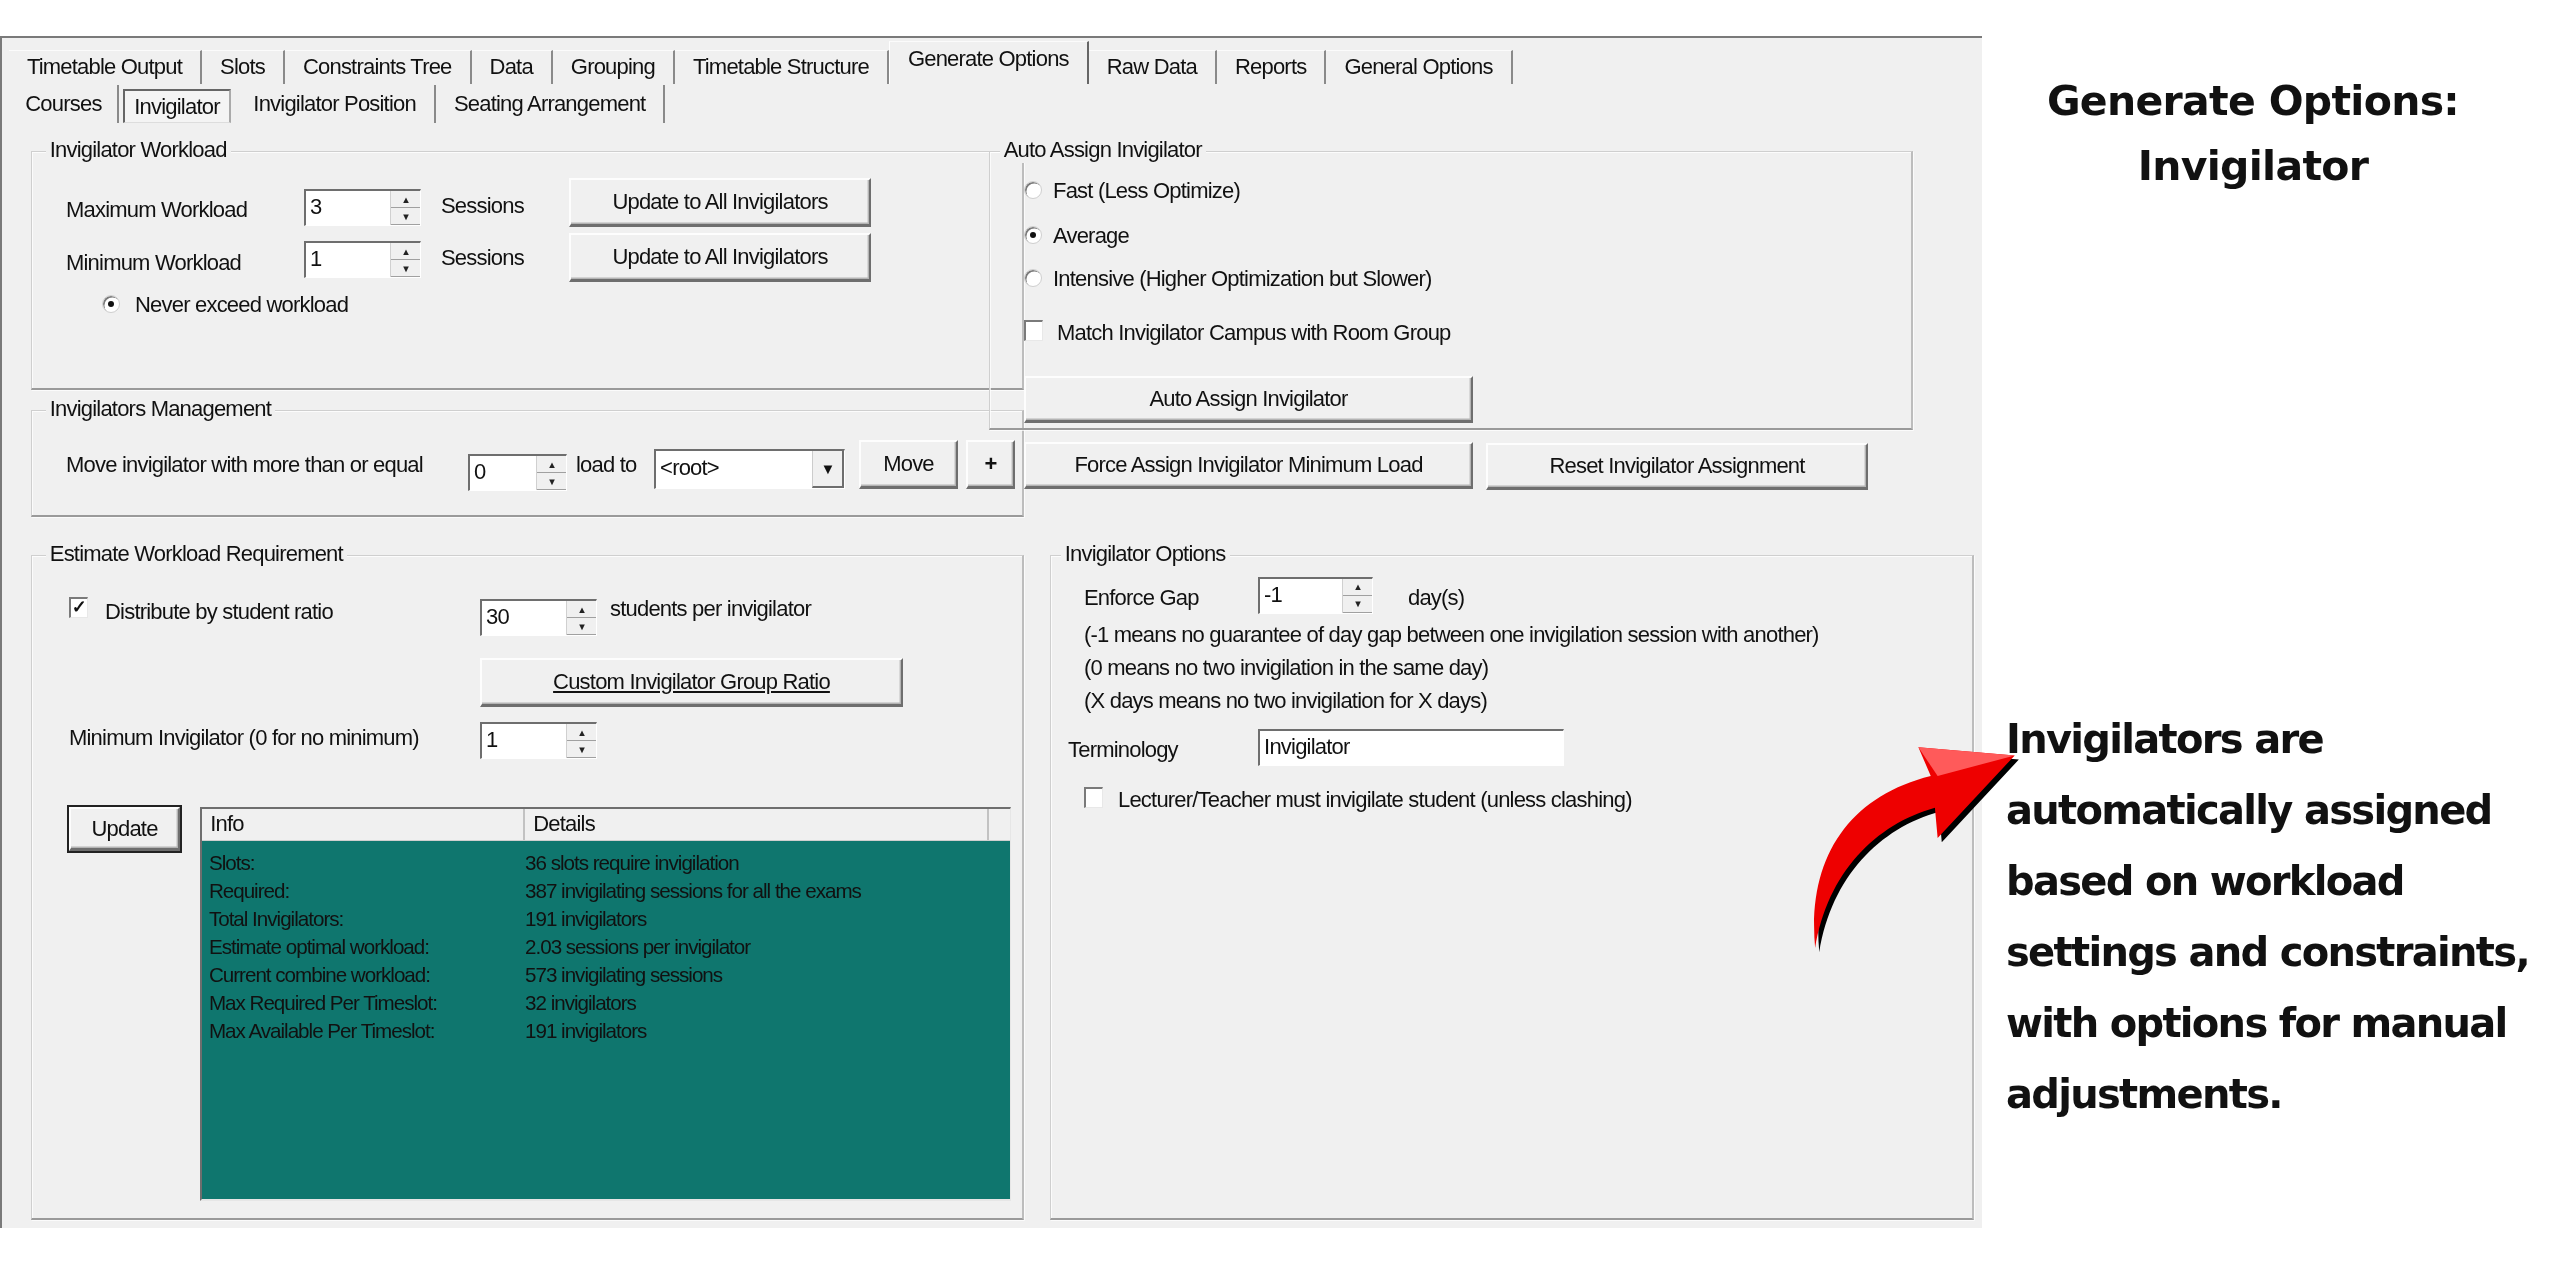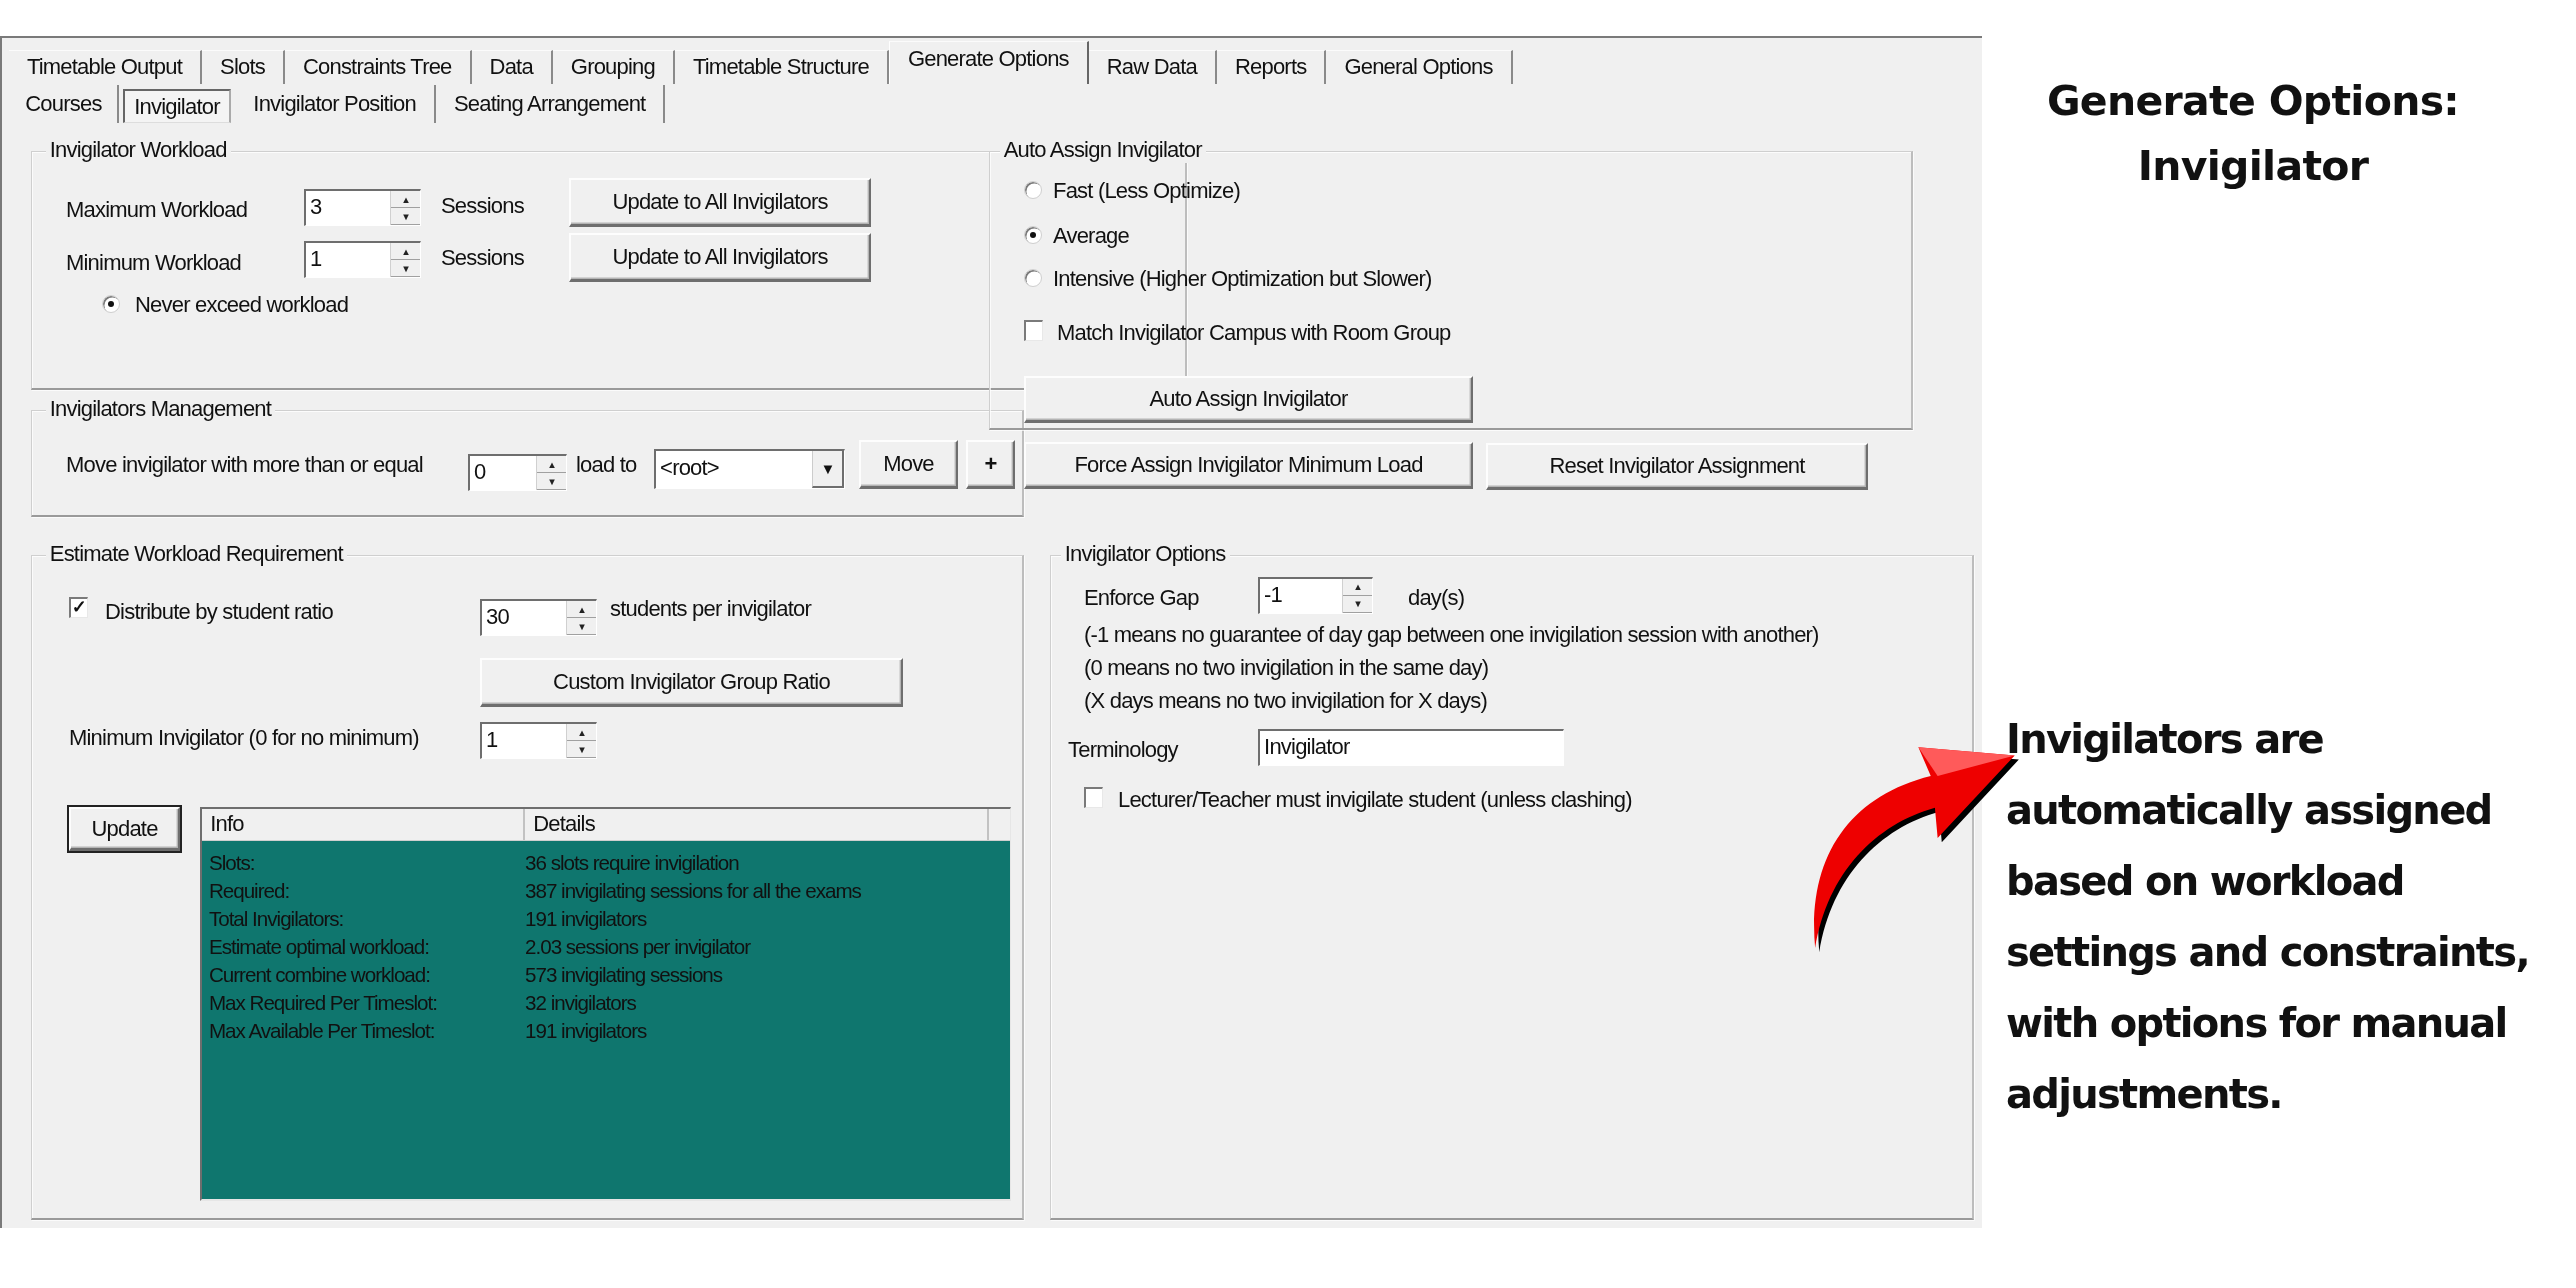--- a/index.html
+++ b/index.html
@@ -88,21 +88,21 @@
     <div class="tab">General Options</div>
   </div>
 
   <div class="tabrow tabrow2" style="left:2.7px;">
     <div class="tab" style="padding:0 15px 0 20.6px;">Courses</div>
     <div class="tab subactive" style="padding:0 9.6px;">Invigilator</div>
     <div class="tab">Invigilator Position</div>
     <div class="tab">Seating Arrangement</div>
   </div>
 
-  <div class="group" style="left:29px; top:113px; width:1156px; height:239px;">
+  <div class="group" style="left:29px; top:113px; width:993px; height:239px;">
     <span class="legend">Invigilator Workload</span>
 
     <span class="abs" style="left:34px; top:45px;">Maximum Workload</span>
     <div class="spin" style="left:272px; top:37px; width:117px;">
       <span class="val">3</span>
       <span class="arrows">
           <span>▲</span>
           <span>▼</span>
         </span>
     </div>
@@ -149,21 +149,21 @@
     <div class="check" style="left:37px; top:41px;">✓</div>
     <span class="abs" style="left:73px; top:43px;">Distribute by student ratio</span>
     <div class="spin" style="left:448px; top:43px; width:117px;">
       <span class="val">30</span>
       <span class="arrows">
           <span>▲</span>
           <span>▼</span>
         </span>
     </div>
     <span class="abs" style="left:578px; top:40px;">students per invigilator</span>
-    <div class="btn" style="left:448px; top:102px; width:423px; height:49px;">Custom Invigilator Group Ratio</div>
+    <div class="btn" style="left:448px; top:102px; width:423px; height:49px;text-decoration:underline;">Custom Invigilator Group Ratio</div>
 
     <span class="abs" style="left:37px; top:169px;">Minimum Invigilator (0 for no minimum)</span>
     <div class="spin" style="left:448px; top:166px; width:117px;">
       <span class="val">1</span>
       <span class="arrows">
           <span>▲</span>
           <span>▼</span>
         </span>
     </div>
 

